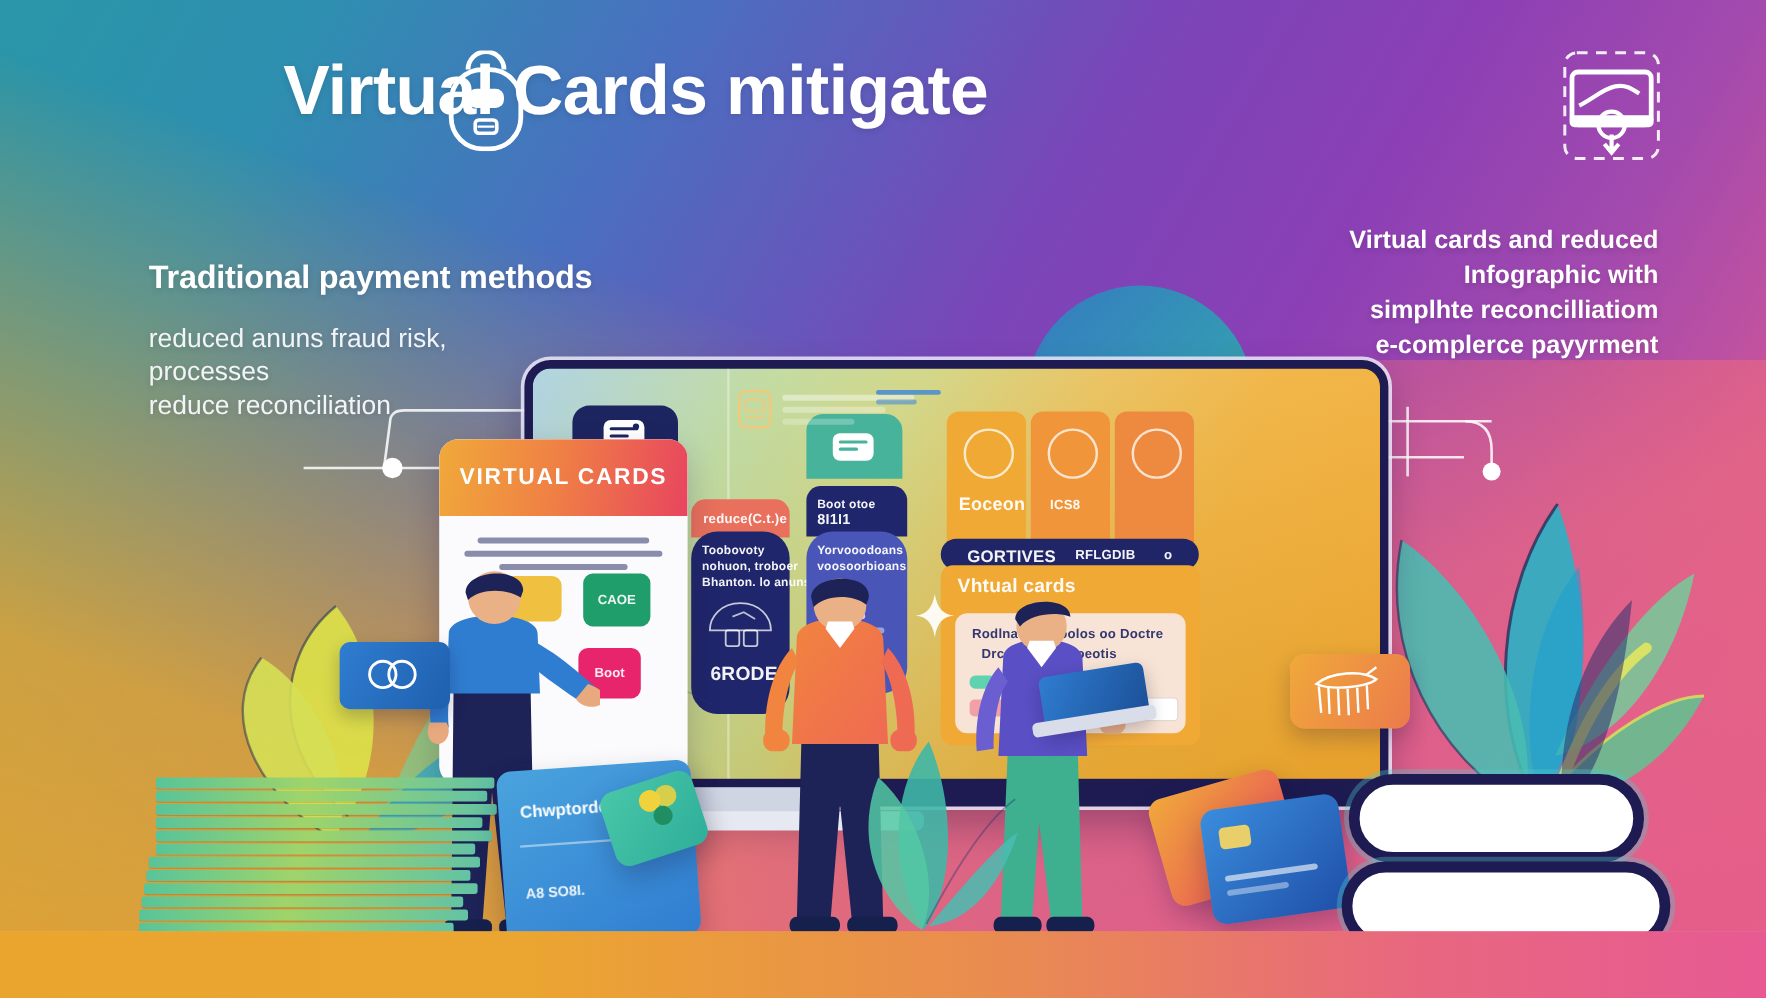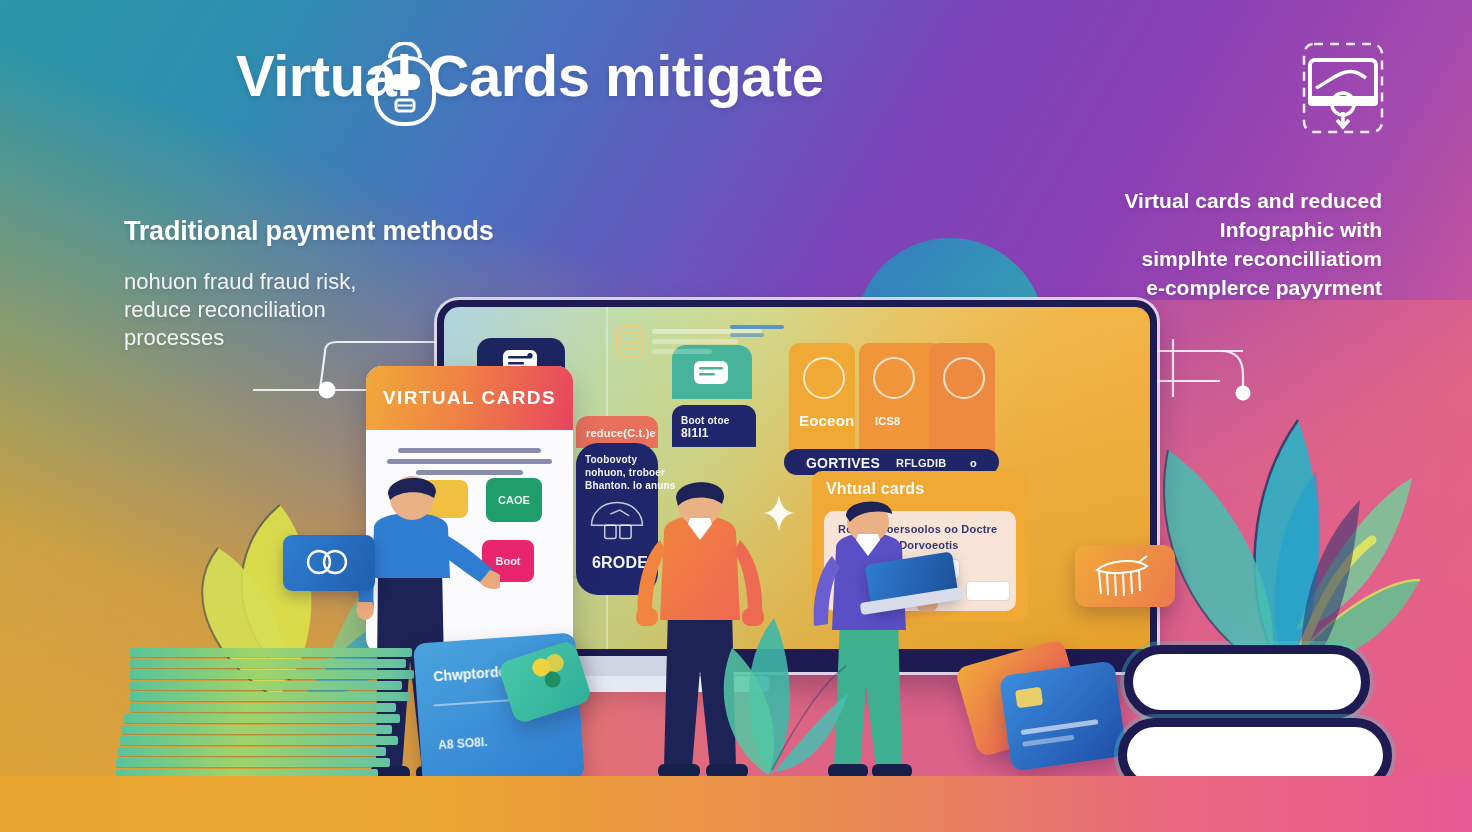--- a/index.html
+++ b/index.html
@@ -105,21 +105,21 @@
 
   
   .w{position:absolute;border-radius:22px;}
   .w-navyhead{background:#1d2560;border-radius:14px 14px 0 0;}
   .w-blue{background:#3b86d8;}
   .w-navy{background:#20266b;}
   .w-indigo{background:#4a55b8;}
   .w-teal{background:#46b39a;border-radius:14px 14px 0 0;}
   .w-coral{background:#e8705c;border-radius:12px 12px 0 0;}
   .w-amber{background:#f0a935;}
-  .w-amber2{background:#f0953a;padding-left:17px;}
+  .w-amber2{background:#f0953a;}
   .w-orange{background:#ee8a3f;}
   .w-cream{background:#f7e4d6;}
 
   .txt-line{background:rgba(255,255,255,.72);border-radius:3px;height:5px;}
   .txt-line.d{background:rgba(255,255,255,.45);}
 
   .blurb{
     position:absolute;color:#fff;font-weight:bold;font-size:13px;line-height:16px;
     letter-spacing:.2px;white-space:nowrap;opacity:.95;
     filter:blur(.35px);
@@ -209,23 +209,23 @@
         <line x1="28" y1="63.5" x2="42" y2="63.5" stroke="#fff" stroke-width="2"></line>
       </svg>
       <h1 class="title">
         <span class="l1">Virtual Cards mitigate</span>
       </h1>
     </div>
   </div>
 
   <div class="sub-head">Traditional payment methods</div>
   <div class="sub-body">
-    <div>nohuon fraud fraud risk,</div>
+    <div>reduced anuns fraud risk,</div>
+    <div>processes</div>
     <div>reduce reconciliation</div>
-    <div>processes</div>
   </div>
 
   <svg class="corner-icon" viewBox="0 0 94 102">
     <rect x="8" y="6" width="78" height="88" rx="10" fill="none" stroke="#fff" stroke-width="2.5" stroke-dasharray="9 7" opacity=".9"></rect>
     <rect x="14" y="22" width="66" height="44" rx="5" fill="none" stroke="#fff" stroke-width="4"></rect>
     <path d="M20,50 C32,44 40,36 50,34 C58,32 64,36 70,40" fill="none" stroke="#fff" stroke-width="3.5"></path>
     <rect x="12" y="58" width="70" height="10" rx="4" fill="#fff"></rect>
     <circle cx="47" cy="66" r="11" fill="none" stroke="#fff" stroke-width="3.5"></circle>
     <path d="M47,74 L47,88 M41,82 L47,89 L53,82" fill="none" stroke="#fff" stroke-width="3.5"></path>
   </svg>
@@ -306,41 +306,49 @@
           <rect x="7" y="10" width="24" height="2.6" rx="1.3" fill="#46b39a"></rect>
           <rect x="7" y="16" width="16" height="2.6" rx="1.3" fill="#46b39a"></rect>
         </svg>
       </div>
 
       <div class="w w-navy" style="left:228px;top:98px;width:84px;height:42px;border-radius:12px 12px 0 0;">
         <div class="blurb" style="left:9px;top:8px;font-size:10px;">Boot otoe</div>
         <div class="blurb" style="left:9px;top:20px;font-size:12px;">8I1I1</div>
       </div>
 
+      <div class="w w-indigo" style="left:228px;top:136px;width:84px;height:135px;">
+        <div class="blurb" style="left:9px;top:9px;font-size:10px;">Yorvooodoans</div>
+        <div class="blurb" style="left:9px;top:22px;font-size:10px;">voosoorbioans</div>
+        <div class="txt-line" style="position:absolute;left:9px;top:68px;width:40px;"></div>
+        <div class="txt-line d" style="position:absolute;left:9px;top:80px;width:56px;"></div>
+        <div class="txt-line d" style="position:absolute;left:9px;top:92px;width:48px;"></div>
+        <div class="txt-line d" style="position:absolute;left:9px;top:104px;width:60px;"></div>
+      </div>
 
       <div class="w w-amber" style="left:345px;top:36px;width:66px;height:118px;border-radius:10px;">
         <div class="ring" style="left:14px;top:14px;width:38px;height:38px;"></div>
         <div class="blurb" style="left:10px;top:70px;font-size:15px;">Eoceon</div>
       </div>
       <div class="w w-amber2" style="left:415px;top:36px;width:66px;height:118px;border-radius:10px;">
         <div class="ring" style="left:14px;top:14px;width:38px;height:38px;"></div>
         <div class="blurb" style="left:16px;top:70px;font-size:11px;">ICS8</div>
       </div>
       <div class="w w-orange" style="left:485px;top:36px;width:66px;height:118px;border-radius:10px;">
         <div class="ring" style="left:14px;top:14px;width:38px;height:38px;"></div>
         <div class="blurb" style="left:8px;top:70px;font-size:11px;margin-top:34px;">Rnoobr</div>
       </div>
 
       <div class="pill-bar" style="left:340px;top:142px;width:215px;height:26px;">
         <div class="blurb" style="left:22px;top:6px;font-size:14px;">GORTIVES</div>
         <div class="blurb" style="left:112px;top:6px;font-size:11px;">RFLGDIB</div>
         <div class="blurb" style="left:186px;top:6px;font-size:11px;">o</div>
       </div>
 
-      <div class="w w-amber" style="left:340px;top:164px;width:216px;height:150px;border-radius:10px;margin-left:28px;">
+      <div class="w w-amber" style="left:340px;top:164px;width:216px;height:150px;border-radius:10px;">
         <div class="blurb med" style="left:14px;top:10px;color:#fff;">Vhtual cards</div>
         <div class="w w-cream" style="left:12px;top:40px;width:192px;height:100px;border-radius:10px;">
           <div class="blurb dark" style="left:14px;top:10px;font-size:11px;">Rodlnactoersoolos oo Doctre</div>
           <div class="blurb dark" style="left:22px;top:26px;font-size:11px;">Drcontos Dorvoeotis</div>
           <div style="position:absolute;left:12px;top:52px;width:22px;height:11px;border-radius:5px;background:#5fd3b0;"></div>
           <div style="position:absolute;left:44px;top:48px;width:90px;height:18px;border-radius:4px;background:#fff;border:1px solid #e4d8d0;"></div>
           <div style="position:absolute;left:12px;top:72px;width:120px;height:14px;border-radius:4px;background:#f2a0a8;"></div>
           <div style="position:absolute;left:142px;top:70px;width:42px;height:18px;border-radius:4px;background:#fff;border:1px solid #e4d8d0;"></div>
         </div>
       </div>

